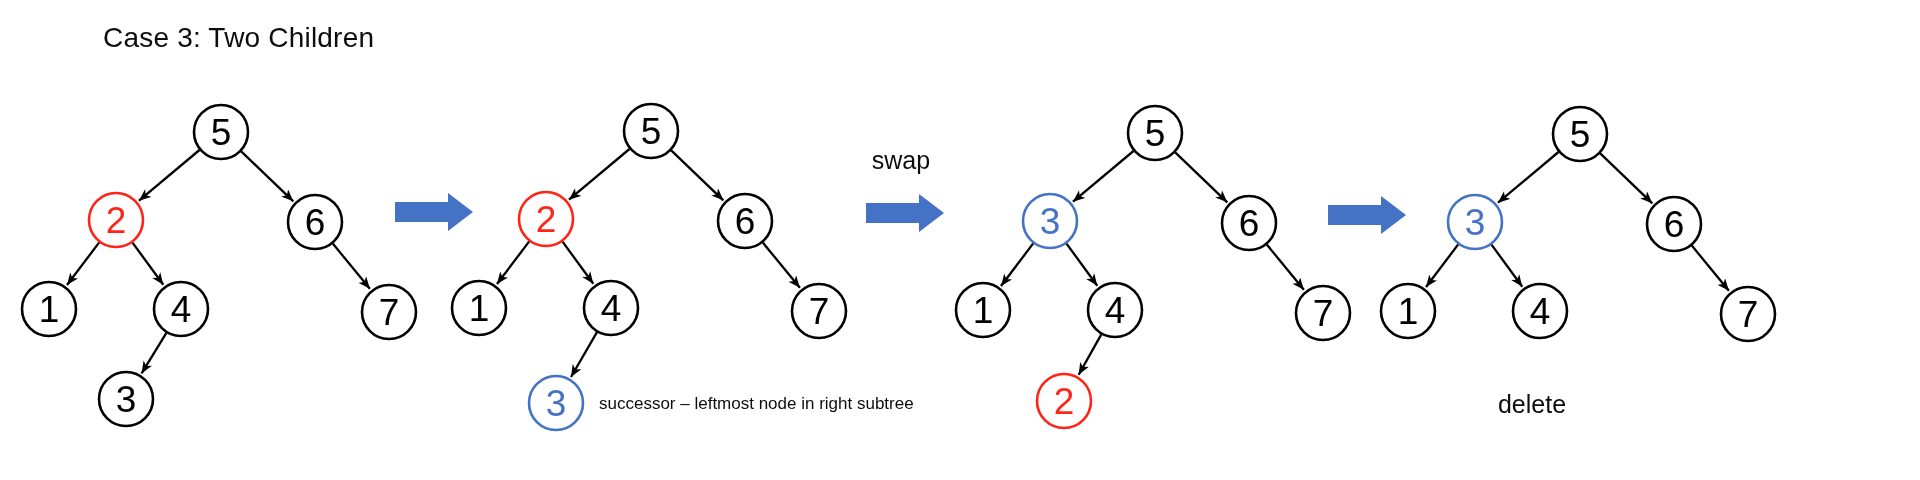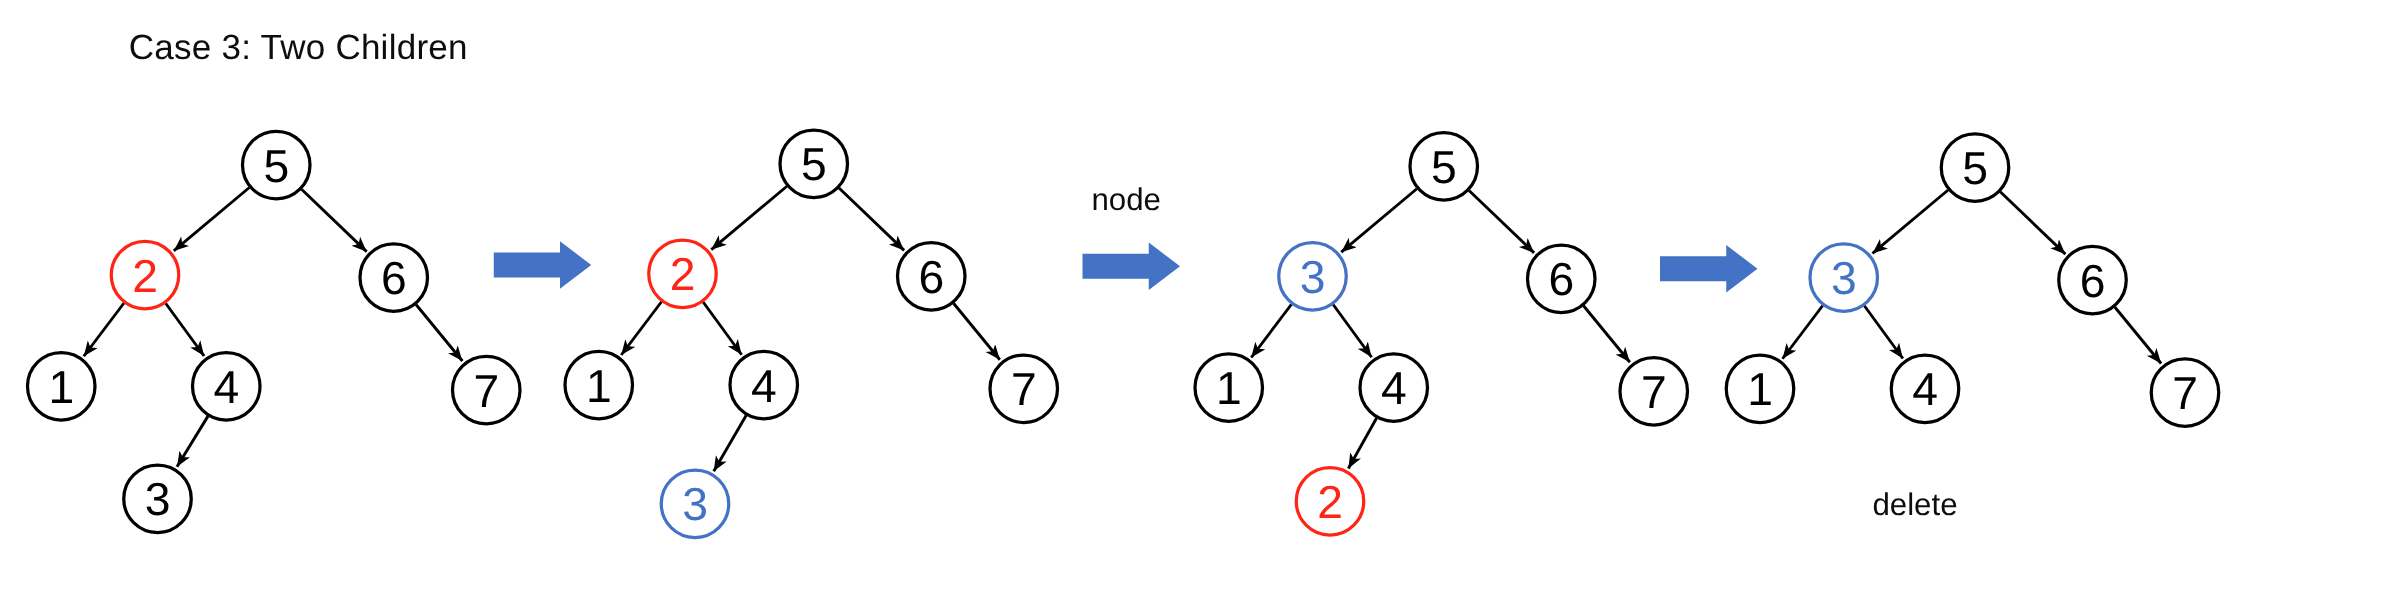--- a/index.html
+++ b/index.html
@@ -205,18 +205,19 @@
         <g>
           <circle cx="1748" cy="314" r="27" fill="#ffffff" stroke="#000000" stroke-width="2.6"></circle>
           <text x="1748" y="314" dy="0.36em" text-anchor="middle" fill="#000000" class="node-val">7</text>
         </g>
       </g>
       <polygon points="395,202 448,202 448,193 473,212 448,231 448,222 395,222" fill="#4472c4"></polygon>
       <polygon points="866,203 919,203 919,194 944,213 919,232 919,223 866,223" fill="#4472c4"></polygon>
       <polygon points="1328,205 1381,205 1381,196 1406,215 1381,234 1381,225 1328,225" fill="#4472c4"></polygon>
     </svg>
 
-  <div class="anno anno-swap">node</div>
-
+  <div class="anno anno-swap">swap</div>
+
+  <div class="anno anno-successor">successor – leftmost node in right subtree</div>
 
   <div class="anno anno-delete">delete</div>
 
 </div>
 
 </body></html>

